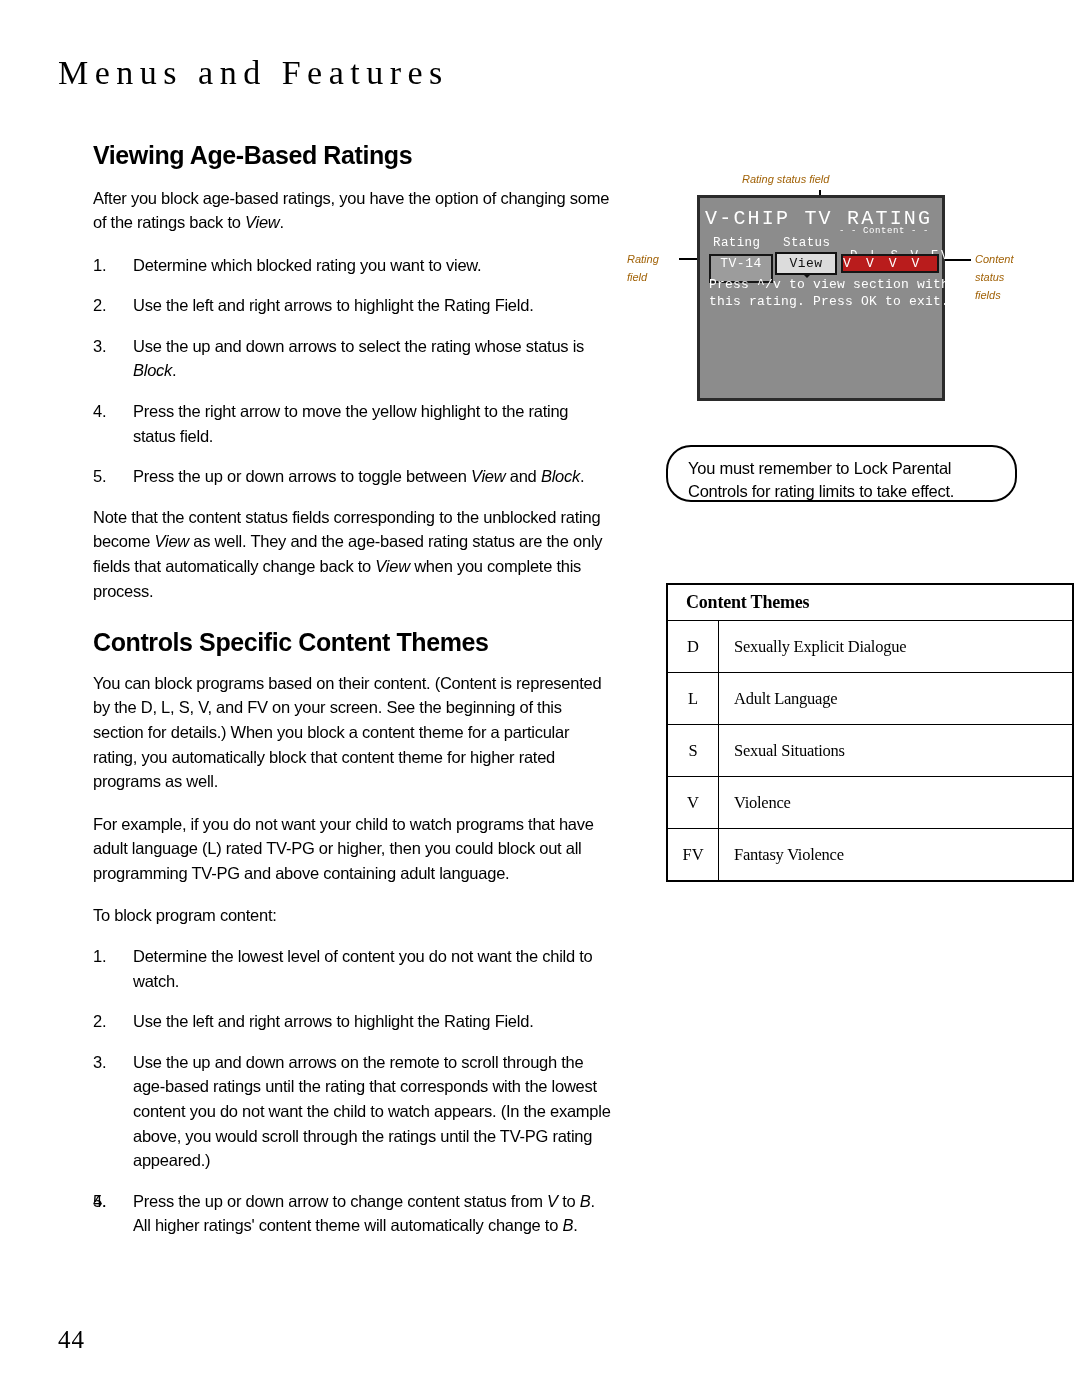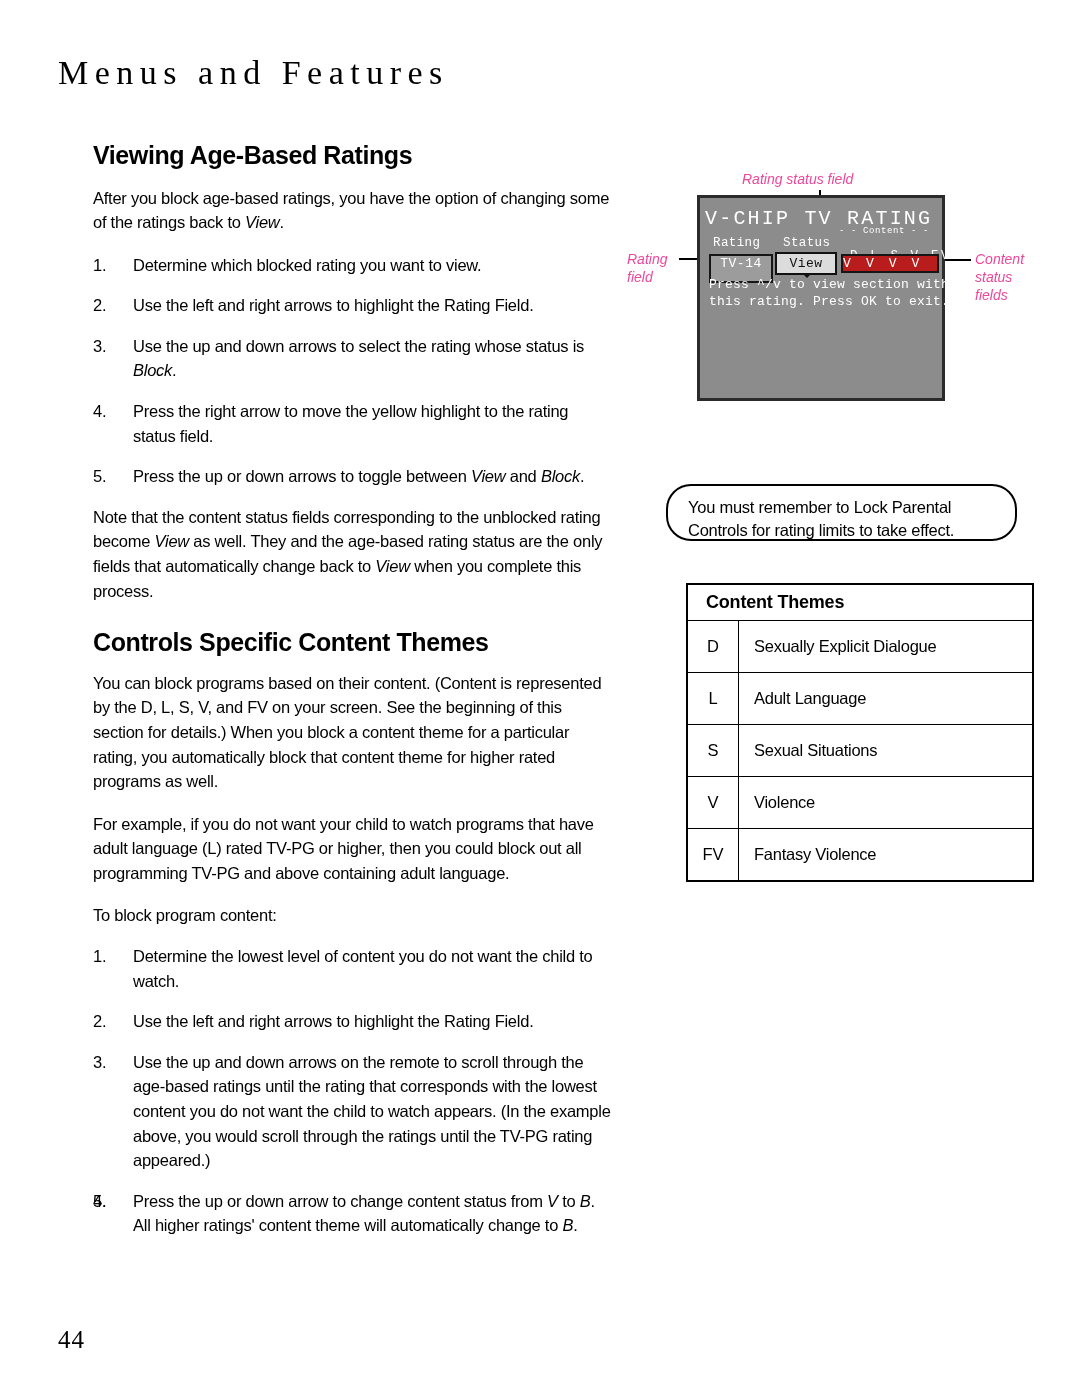--- a/index.html
+++ b/index.html
@@ -215,56 +215,57 @@
     line-height: 17px;
     letter-spacing: 0.2px;
     white-space: pre;
   }
 
   
   .callout {
     position: absolute;
     font-family: "Liberation Sans", sans-serif;
     font-style: italic;
-    font-size: 14px;
+    font-size: 11px;
     line-height: 18px;
-    color: #ec4899;
+    color: #a16207;
   }
   .leader {
     position: absolute;
     background: #000;
   }
 
   
   .note-bubble {
     position: absolute;
     left: 666px;
-    top: 484px;
+    top: 445px;
     width: 351px;
     height: 57px;
     border: 2.2px solid #000;
     border-radius: 25px;
     box-sizing: border-box;
   }
   .note-bubble p {
     margin: 0;
     padding: 10px 16px 0 20px;
     font-size: 16.5px;
     line-height: 23px;
     letter-spacing: -0.25px;
   }
 
   
   .themes-table {
     position: absolute;
-    left: 686px;
+    left: 666px;
     top: 583px;
-    width: 348px;
+    width: 408px;
     border-collapse: collapse;
     border: 2.4px solid #000;
+    font-family: Liberation Serif, serif;
   }
   .themes-table td, .themes-table th {
     border: 1.6px solid #000;
     padding: 0;
     vertical-align: middle;
   }
   .themes-table th.hdr {
     text-align: left;
     font-size: 18px;
     font-weight: bold;

